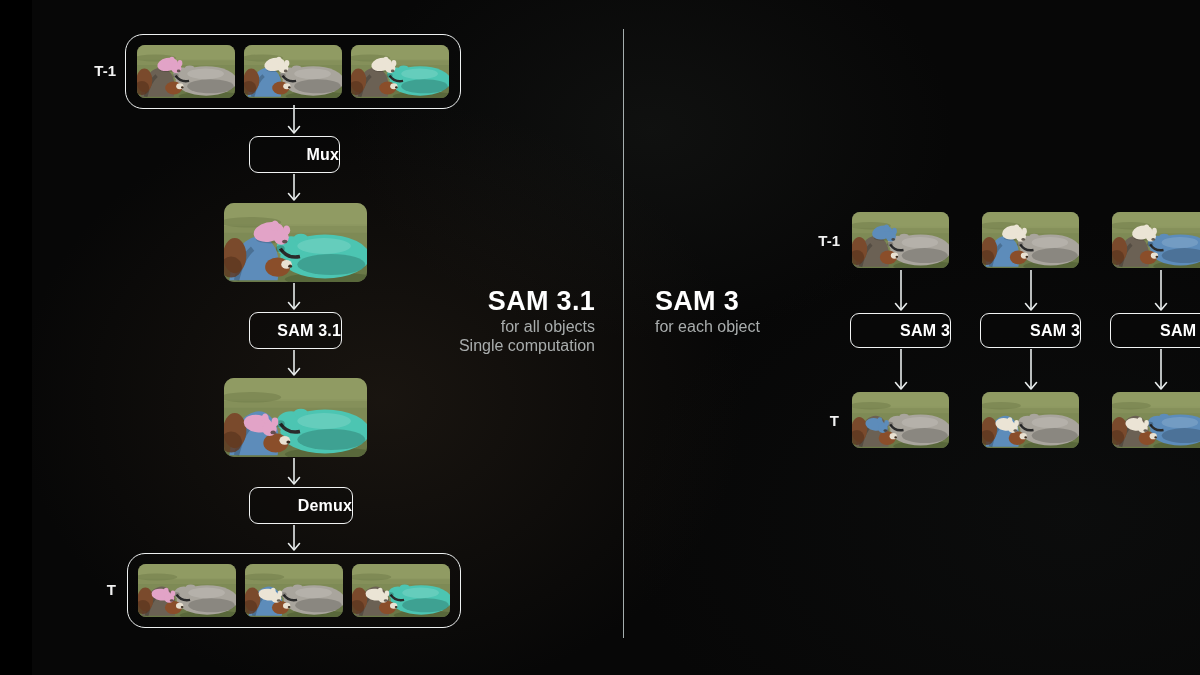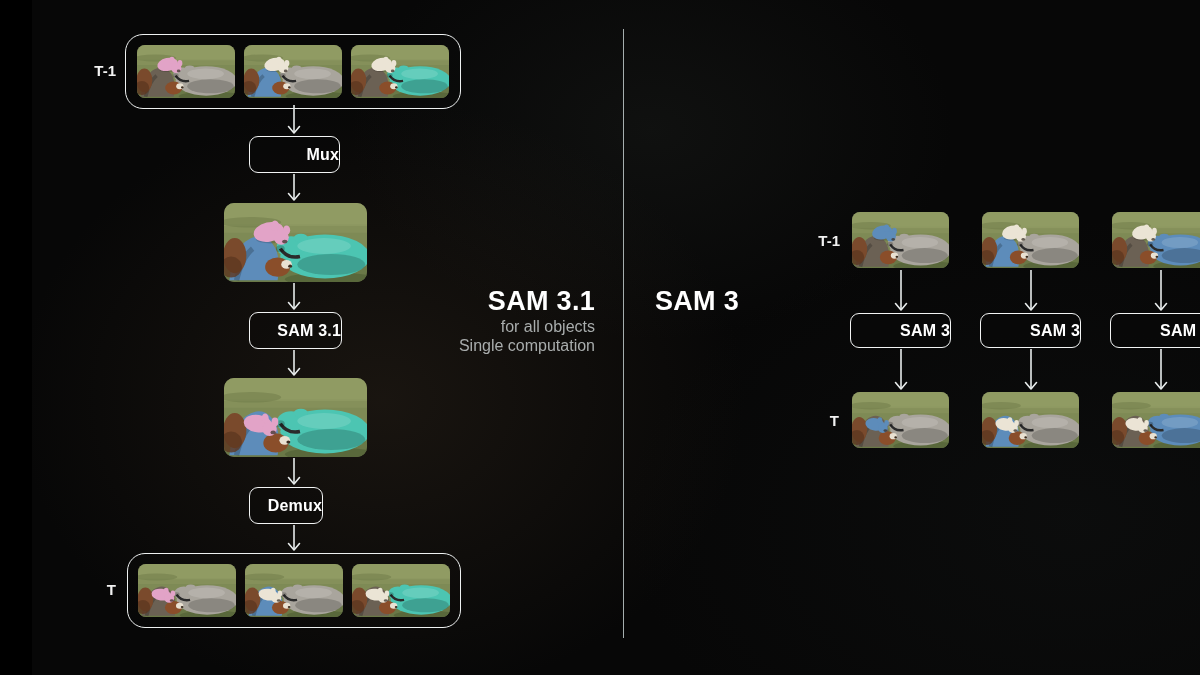--- a/index.html
+++ b/index.html
@@ -219,21 +219,21 @@
      <ellipse cx="57" cy="50" rx="3.8" ry="5" fill="#e2a3c7"></ellipse>
      <ellipse cx="55" cy="62" rx="3" ry="2.2" fill="#3c332b" opacity=".75"></ellipse>
   </svg>
     </div>
 
   <div class="arrow" style="left:254px;top:458px;height:28px;"><svg width="16" height="28" viewBox="0 0 16 28">
         <line x1="8" y1="0" x2="8" y2="25.5" stroke="#e8ecec" stroke-width="1.6"></line>
         <polyline points="2.5,19.5 8,26 13.5,19.5" fill="none" stroke="#e8ecec" stroke-width="1.6" stroke-linecap="round" stroke-linejoin="round"></polyline>
       </svg></div>
 
-  <div class="box" style="left:217px;top:487px;width:74px;height:37px;">
+  <div class="box" style="left:217px;top:487px;width:104px;height:37px;">
     <span>Demux</span>
   </div>
 
   <div class="arrow" style="left:254px;top:525px;height:27px;"><svg width="16" height="27" viewBox="0 0 16 27">
         <line x1="8" y1="0" x2="8" y2="24.5" stroke="#e8ecec" stroke-width="1.6"></line>
         <polyline points="2.5,18.5 8,25 13.5,18.5" fill="none" stroke="#e8ecec" stroke-width="1.6" stroke-linecap="round" stroke-linejoin="round"></polyline>
       </svg></div>
 
   <div class="strip" style="left:95px;top:553px;width:332px;height:73px;">
     <div class="thumb">
@@ -330,20 +330,21 @@
   <div class="heading-block align-r" style="right:637px;top:286px;width:220px;">
     <div class="heading">SAM 3.1</div>
     <div class="subtitle-line">for all objects</div>
     <div class="subtitle-line">Single computation</div>
   </div>
 
   <div class="divider" style="left:591px;top:29px;height:609px;"></div>
 
   <div class="heading-block" style="left:623px;top:286px;width:230px;">
     <div class="heading">SAM 3</div>
+    <div class="subtitle-line">for each object</div>
   </div>
 
   <div class="label" style="left:760px;top:232px;width:48px;">T-1</div>
   <div class="label" style="left:760px;top:412px;width:47px;">T</div>
 
   <div class="photo-sm" style="left:820px;top:212px;">
       <svg viewBox="0 0 160 90" width="100%" height="100%" preserveAspectRatio="none">
     <rect width="160" height="90" fill="#7e8a55"></rect>
     <rect width="160" height="26" fill="#9aa46c" opacity=".65"></rect>
     <rect y="24" width="160" height="10" fill="#8b965f" opacity=".5"></rect>

